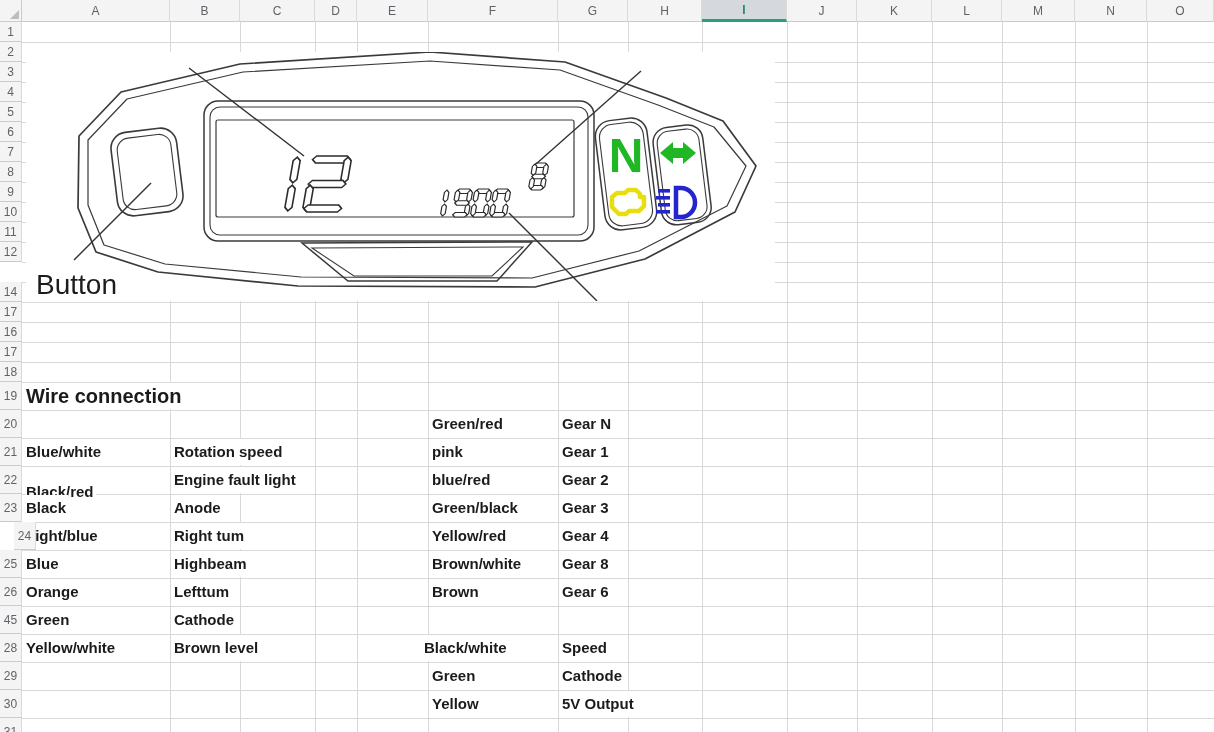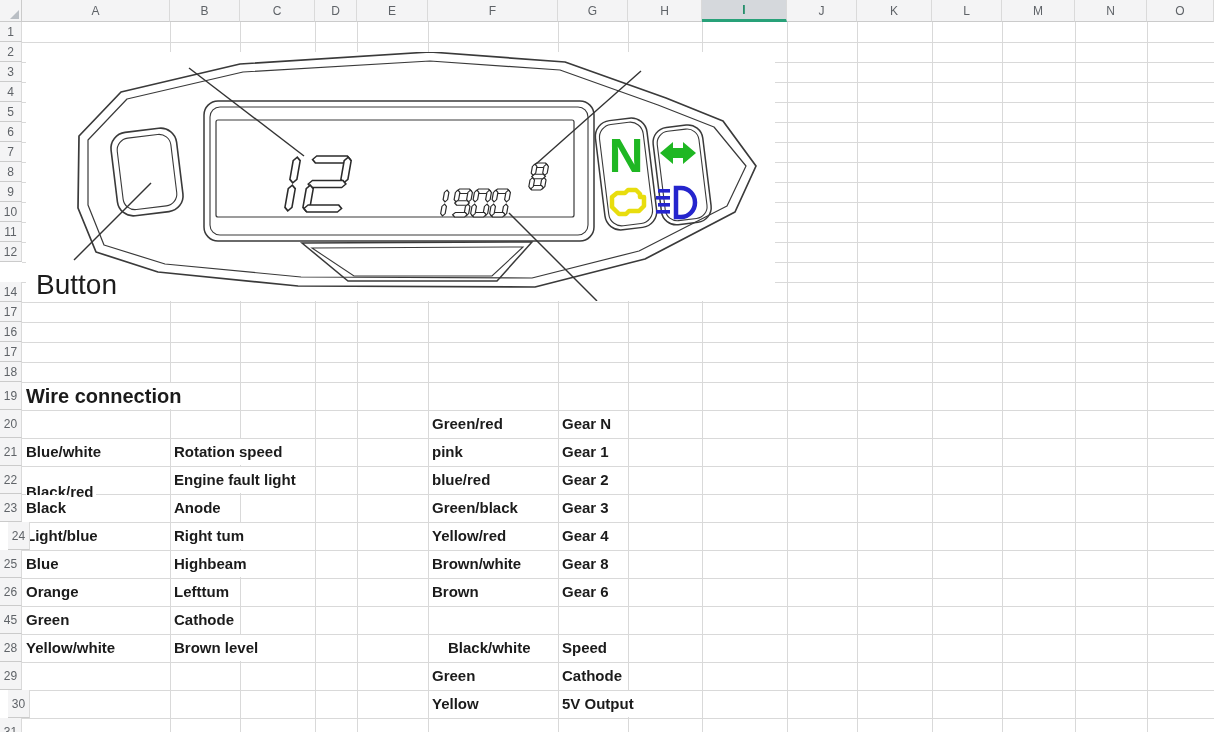--- a/index.html
+++ b/index.html
@@ -89,21 +89,21 @@
       <div class="cell" style="left: 174px; top: 579px; height: 26px; line-height: 26px;">Lefttum</div>
       <div class="cell" style="left: 174px; top: 607px; height: 26px; line-height: 26px;">Cathode</div>
       <div class="cell" style="left: 174px; top: 635px; height: 26px; line-height: 26px;">Brown level</div>
       <div class="cell" style="left: 432px; top: 411px; height: 26px; line-height: 26px;">Green/red</div>
       <div class="cell" style="left: 432px; top: 439px; height: 26px; line-height: 26px;">pink</div>
       <div class="cell" style="left: 432px; top: 467px; height: 26px; line-height: 26px;">blue/red</div>
       <div class="cell" style="left: 432px; top: 495px; height: 26px; line-height: 26px;">Green/black</div>
       <div class="cell" style="left: 432px; top: 523px; height: 26px; line-height: 26px;">Yellow/red</div>
       <div class="cell" style="left: 432px; top: 551px; height: 26px; line-height: 26px;">Brown/white</div>
       <div class="cell" style="left: 432px; top: 579px; height: 26px; line-height: 26px;">Brown</div>
-      <div class="cell" style="left: 448px; top: 635px; height: 26px; line-height: 26px;">Black/white</div>
+      <div class="cell" style="left: 424px; top: 635px; height: 26px; line-height: 26px;">Black/white</div>
       <div class="cell" style="left: 432px; top: 663px; height: 26px; line-height: 26px;">Green</div>
       <div class="cell" style="left: 432px; top: 691px; height: 26px; line-height: 26px;">Yellow</div>
       <div class="cell" style="left: 562px; top: 411px; height: 26px; line-height: 26px;">Gear N</div>
       <div class="cell" style="left: 562px; top: 439px; height: 26px; line-height: 26px;">Gear 1</div>
       <div class="cell" style="left: 562px; top: 467px; height: 26px; line-height: 26px;">Gear 2</div>
       <div class="cell" style="left: 562px; top: 495px; height: 26px; line-height: 26px;">Gear 3</div>
       <div class="cell" style="left: 562px; top: 523px; height: 26px; line-height: 26px;">Gear 4</div>
       <div class="cell" style="left: 562px; top: 551px; height: 26px; line-height: 26px;">Gear 8</div>
       <div class="cell" style="left: 562px; top: 579px; height: 26px; line-height: 26px;">Gear 6</div>
       <div class="cell" style="left: 562px; top: 635px; height: 26px; line-height: 26px;">Speed</div>
@@ -257,25 +257,25 @@
       <div class="rowhdr" style="left: 0px; top: 282px; width: 22px; height: 20px;">14</div>
       <div class="rowhdr" style="left: 0px; top: 302px; width: 22px; height: 20px;">17</div>
       <div class="rowhdr" style="left: 0px; top: 322px; width: 22px; height: 20px;">16</div>
       <div class="rowhdr" style="left: 0px; top: 342px; width: 22px; height: 20px;">17</div>
       <div class="rowhdr" style="left: 0px; top: 362px; width: 22px; height: 20px;">18</div>
       <div class="rowhdr" style="left: 0px; top: 382px; width: 22px; height: 28px;">19</div>
       <div class="rowhdr" style="left: 0px; top: 410px; width: 22px; height: 28px;">20</div>
       <div class="rowhdr" style="left: 0px; top: 438px; width: 22px; height: 28px; text-align: center;">21</div>
       <div class="rowhdr" style="left: 0px; top: 466px; width: 22px; height: 28px;">22</div>
       <div class="rowhdr" style="left: 0px; top: 494px; width: 22px; height: 28px;">23</div>
-      <div class="rowhdr" style="left: 8px; top: 522px; width: 22px; height: 28px;">24</div>
+      <div class="rowhdr" style="left: 14px; top: 522px; width: 22px; height: 28px;">24</div>
       <div class="rowhdr" style="left: 0px; top: 550px; width: 22px; height: 28px;">25</div>
       <div class="rowhdr" style="left: 0px; top: 578px; width: 22px; height: 28px;">26</div>
       <div class="rowhdr" style="left: 0px; top: 606px; width: 22px; height: 28px;">45</div>
       <div class="rowhdr" style="left: 0px; top: 634px; width: 22px; height: 28px;">28</div>
       <div class="rowhdr" style="left: 0px; top: 662px; width: 22px; height: 28px;">29</div>
-      <div class="rowhdr" style="left: 8px; top: 690px; width: 22px; height: 28px;">30</div>
+      <div class="rowhdr" style="left: 0px; top: 690px; width: 22px; height: 28px;">30</div>
       <div class="rowhdr" style="left: 0px; top: 718px; width: 22px; height: 28px;">31</div>
     </div>
   <div id="cornercell">
       <div class="tri"></div>
     </div>
 </div>
 
 </body></html>

